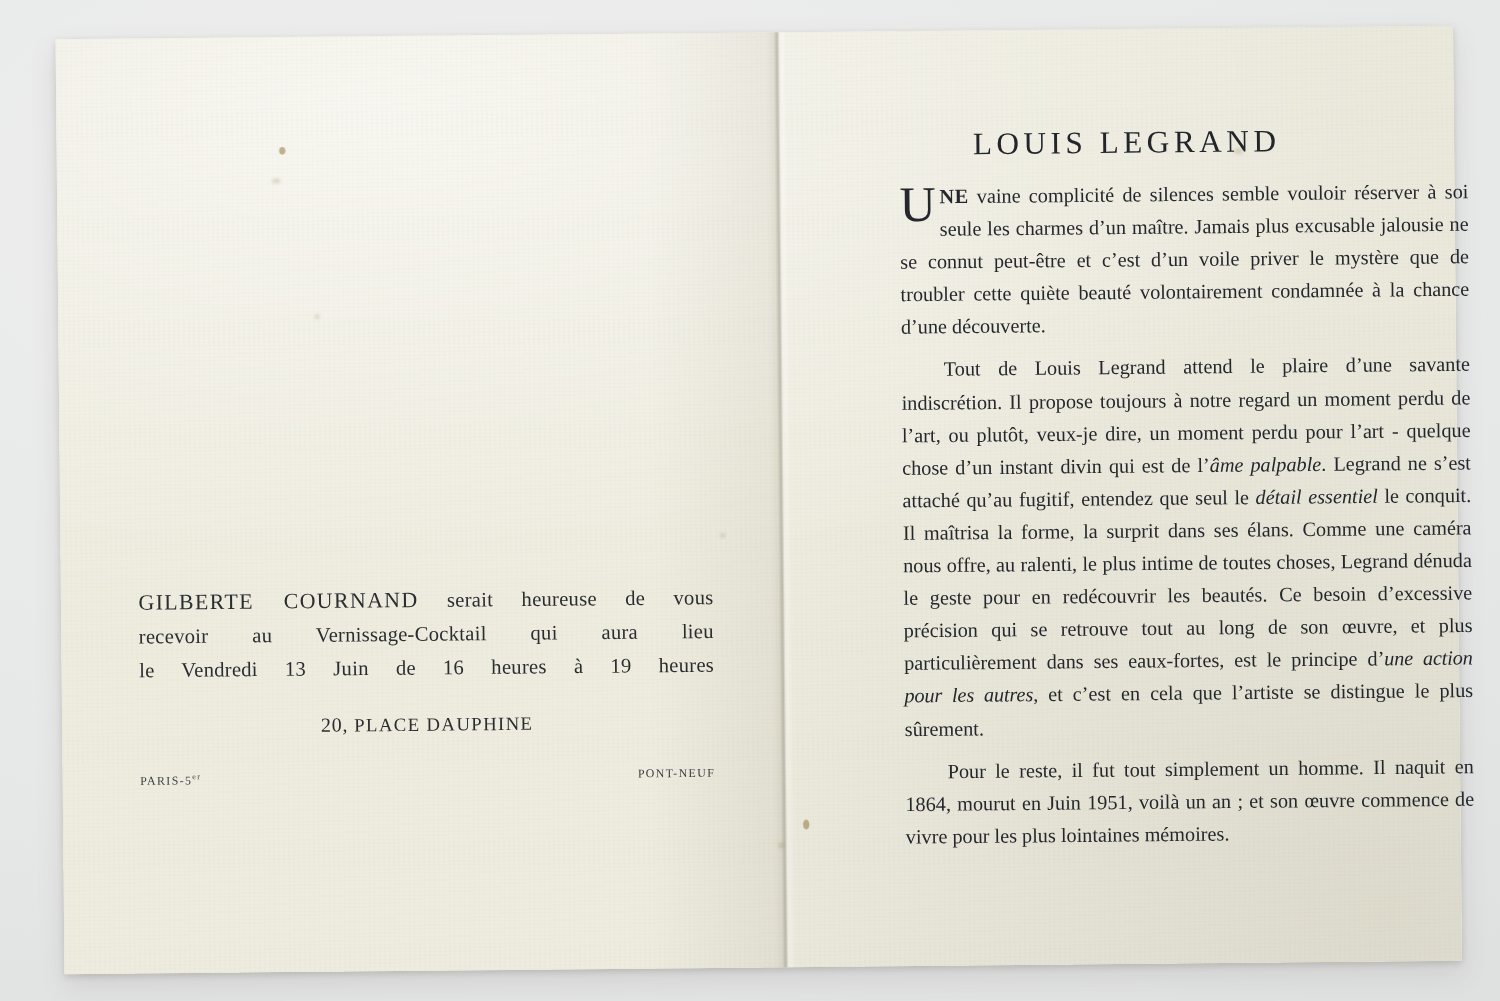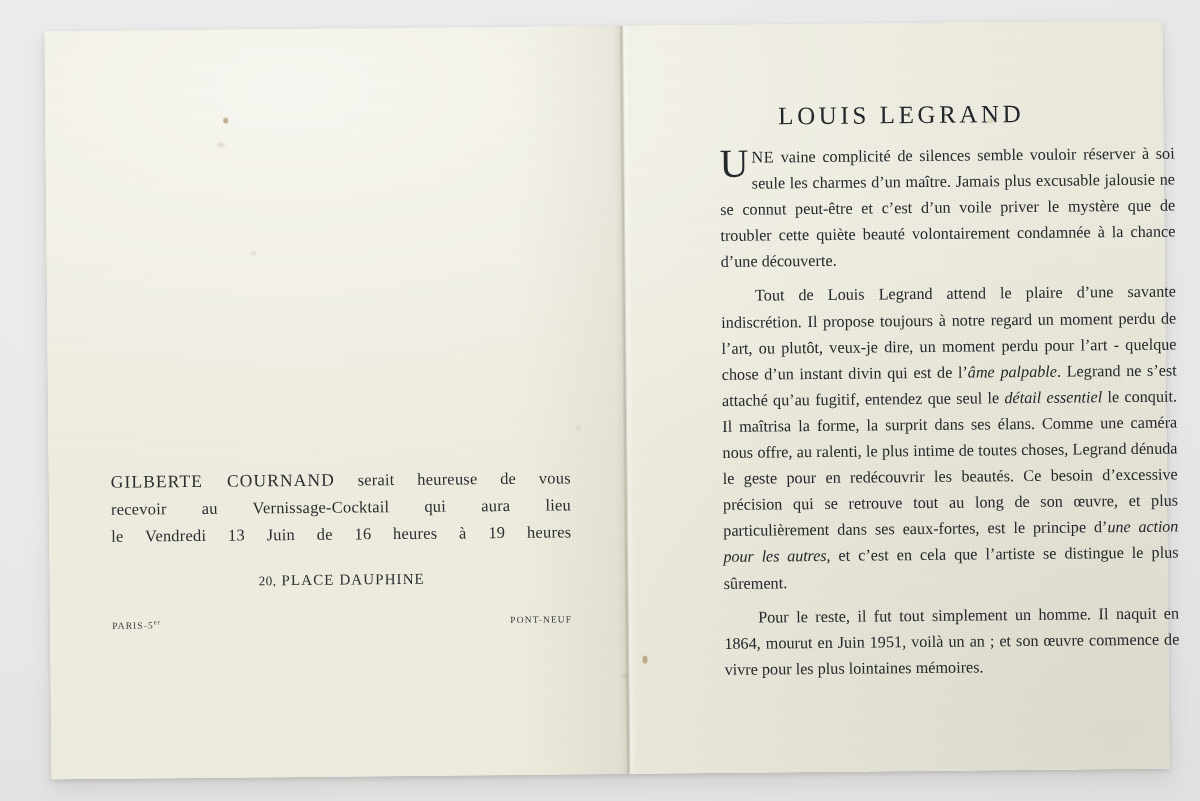--- a/index.html
+++ b/index.html
@@ -124,21 +124,21 @@
     letter-spacing: 1.1px;
   }
   .invite-address {
     margin-top: 24px;
     text-align: center;
     font-size: 15px;
     letter-spacing: 1.1px;
     color: #2b2e31;
   }
   .invite-address .num {
-    font-size: 13px;
+    font-size: 16px;
     letter-spacing: .6px;
   }
   .invite-foot {
     position: absolute;
     left: 62px;
     top: 588px;
     width: 460px;
     display: flex;
     justify-content: space-between;
     font-size: 9.5px;
@@ -177,20 +177,21 @@
   .dropcap {
     float: left;
     font-size: 40px;
     line-height: 34px;
     padding: 2px 2px 0 0;
     margin-right: 1px;
   }
   .smallcaps {
     font-variant: small-caps;
     letter-spacing: .4px;
+    font-weight: bold;
   }
   .ital { font-style: italic; }
   .essay-body .ital.tight { letter-spacing: -0.1px; }
 </style>
 </head>
 <body>
 
 <div id="scene">
 
   <div class="card">

